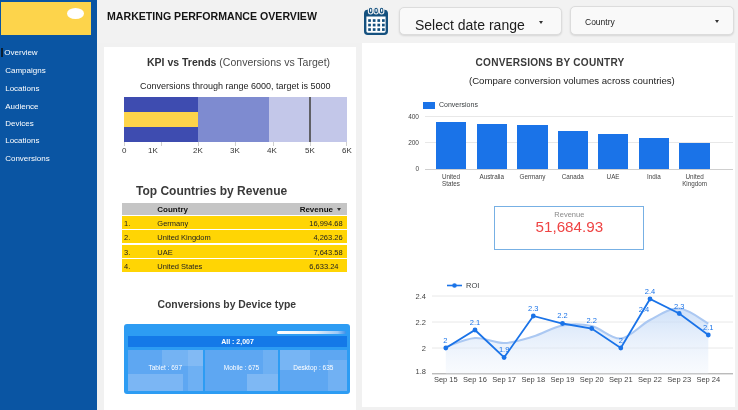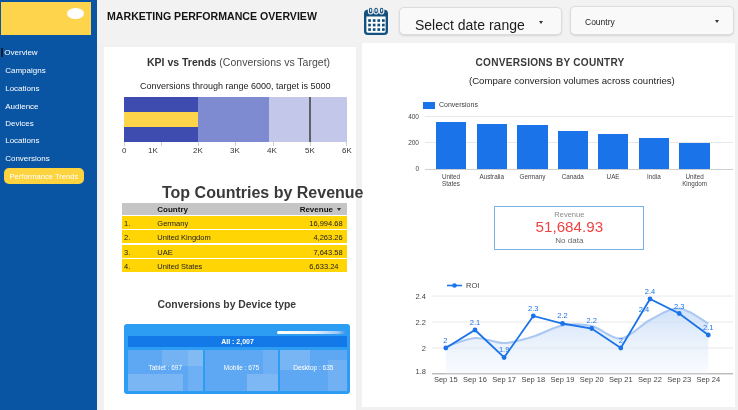--- a/index.html
+++ b/index.html
@@ -73,21 +73,21 @@
 <div class="abs" style="left:0;top:146px;font-size:8px;color:#333;">
   <span class="abs" style="left:122px;">0</span>
   <span class="abs ctr" style="left:142px;width:22px;">1K</span>
   <span class="abs ctr" style="left:187px;width:22px;">2K</span>
   <span class="abs ctr" style="left:224px;width:22px;">3K</span>
   <span class="abs ctr" style="left:261px;width:22px;">4K</span>
   <span class="abs ctr" style="left:299px;width:22px;">5K</span>
   <span class="abs ctr" style="left:336px;width:22px;">6K</span>
 </div>
 
-<div class="abs nw" style="left:162px;top:183.5px;font-size:16px;font-weight:bold;color:#3a3a3a;">Top Countries by Revenue</div>
+<div class="abs nw" style="left:136px;top:183.5px;font-size:12px;font-weight:bold;color:#3a3a3a;">Top Countries by Revenue</div>
 <div class="abs" style="left:121.5px;top:203.2px;width:225px;font-size:7.5px;color:#222;">
   <div style="background:#c5c5c5;height:11.7px;position:relative;">
     <span class="abs" style="left:35.8px;top:2.3px;font-weight:bold;font-size:8px;color:#111;">Country</span>
     <span class="abs" style="right:13.5px;top:2.3px;font-weight:bold;font-size:8px;color:#111;">Revenue</span>
     <span class="abs" style="right:6px;top:5px;width:0;height:0;border-left:2.8px solid transparent;border-right:2.8px solid transparent;border-top:3.2px solid #333;"></span>
   </div>
   <div style="background:#ffd504;height:13px;margin-top:1.3px;position:relative;">
     <span class="abs" style="left:2.6px;top:3px;">1.</span>
       <span class="abs" style="left:35.8px;top:3px;">Germany</span>
       <span class="abs" style="right:3.9px;top:3px;">16,994.68</span>
@@ -155,21 +155,20 @@
 <div class="abs ctr" style="left:471.7px;top:172.5px;width:40px;font-size:6.3px;color:#444;">Australia</div>
 <div class="abs ctr" style="left:512.5px;top:172.5px;width:40px;font-size:6.3px;color:#444;">Germany</div>
 <div class="abs ctr" style="left:552.8px;top:172.5px;width:40px;font-size:6.3px;color:#444;">Canada</div>
 <div class="abs ctr" style="left:593.1px;top:172.5px;width:40px;font-size:6.3px;color:#444;">UAE</div>
 <div class="abs ctr" style="left:633.9px;top:172.5px;width:40px;font-size:6.3px;color:#444;">India</div>
 <div class="abs ctr" style="left:674.6px;top:172.5px;width:40px;font-size:6.3px;color:#444;line-height:7.8px;">United<br>Kingdom</div>
 
 <div class="abs" style="left:494.3px;top:205.9px;width:150.1px;height:44.2px;border:1px solid #77b0e4;background:#fff;box-sizing:border-box;">
   <div class="ctr nw" style="margin-top:3.2px;font-size:7.5px;color:#8a8a8a;">Revenue</div>
   <div class="ctr nw" style="margin-top:-0.5px;font-size:15.2px;color:#ef4444;line-height:15px;">51,684.93</div>
-  <div class="ctr nw" style="margin-top:2px;font-size:8px;color:#666;">No data</div>
 </div>
 
 <svg class="abs" style="left:0;top:0;" width="738" height="410" viewBox="0 0 738 410">
   <defs>
     <linearGradient id="areafill" x1="0" y1="0" x2="0" y2="1">
       <stop offset="0%" stop-color="#c3d9f7" stop-opacity=".8"></stop>
       <stop offset="100%" stop-color="#eaf1fb" stop-opacity=".3"></stop>
     </linearGradient>
   </defs>
 
@@ -237,16 +236,13 @@
   <div class="abs" style="left:1px;top:2px;width:90px;height:32.5px;background:#fdd44b;"></div>
   <div class="abs" style="left:67px;top:8px;width:17px;height:11px;background:#fff;border-radius:50%;"></div>
   <div class="abs" style="left:1px;top:47.5px;width:1.6px;height:9.5px;background:#0a1f33;"></div>
   <div class="abs nw" style="left:4.3px;top:48px;font-size:8px;color:#fff;">Overview</div>
   <div class="abs nw" style="left:5.2px;top:66.3px;font-size:8px;color:#fff;">Campaigns</div>
   <div class="abs nw" style="left:5.2px;top:84.3px;font-size:8px;color:#fff;">Locations</div>
   <div class="abs nw" style="left:5.2px;top:101.7px;font-size:8px;color:#fff;">Audience</div>
   <div class="abs nw" style="left:5.2px;top:119.1px;font-size:8px;color:#fff;">Devices</div>
   <div class="abs nw" style="left:5.2px;top:136.3px;font-size:8px;color:#fff;">Locations</div>
   <div class="abs nw" style="left:5.2px;top:153.6px;font-size:8px;color:#fff;">Conversions</div>
-  <div class="abs" style="left:3.8px;top:167.5px;width:80.2px;height:16.2px;background:#fdd340;border-radius:5px;">
-    <div class="ctr nw" style="font-size:7.6px;color:#fff;margin-top:4.5px;">Performance Trends</div>
-  </div>
 </div>
 
 </body></html>

